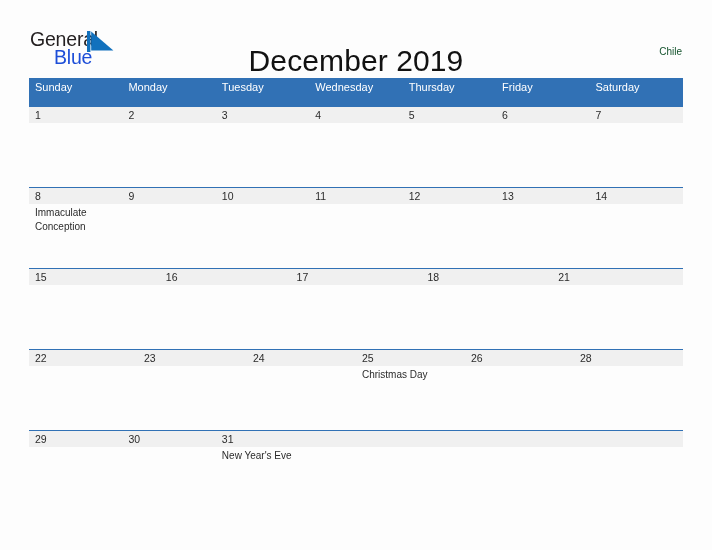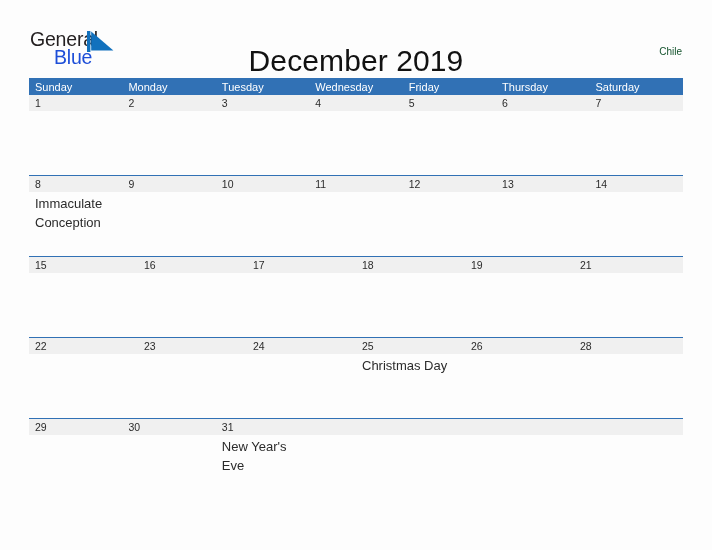--- a/index.html
+++ b/index.html
@@ -90,21 +90,21 @@
   .calendar {
     position: absolute;
     left: 29px;
     top: 78px;
     width: 654px;
   }
 
   .weekdays {
     display: flex;
     width: 654px;
-    height: 16px;
+    height: 28px;
     background: #3171b5;
   }
   .weekday {
     flex: 1 1 0;
     color: #ffffff;
     font-size: 11px;
     line-height: 18px;
     padding-left: 6px;
     font-family: "Liberation Sans", sans-serif;
     white-space: nowrap;
@@ -145,22 +145,22 @@
     z-index: 2;
     font-size: 10.5px;
     line-height: 16px;
     color: #2b2b2b;
     font-family: "Liberation Sans", sans-serif;
   }
   .day-event {
     position: relative;
     z-index: 2;
     margin-top: 2px;
-    font-size: 13px;
-    line-height: 19px;
+    font-size: 10px;
+    line-height: 14px;
     color: #2b2b2b;
     font-family: "Liberation Sans", sans-serif;
     max-width: 86px;
     word-wrap: break-word;
   }
   .day.empty .day-num { color: transparent; }
 </style>
 </head>
 <body>
 
@@ -183,22 +183,22 @@
     <div class="country">Chile</div>
   </div>
 
   <div class="calendar">
 
     <div class="weekdays">
       <div class="weekday">Sunday</div>
       <div class="weekday">Monday</div>
       <div class="weekday">Tuesday</div>
       <div class="weekday">Wednesday</div>
+      <div class="weekday">Thursday</div>
       <div class="weekday">Friday</div>
-      <div class="weekday">Thursday</div>
       <div class="weekday">Saturday</div>
     </div>
 
     <div class="week">
       <div class="week-band"></div>
       <div class="days">
         <div class="day">
           <div class="day-num">1</div>
           <div class="day-event"></div>
         </div>
@@ -276,24 +276,20 @@
         </div>
         <div class="day">
           <div class="day-num">17</div>
           <div class="day-event"></div>
         </div>
         <div class="day">
           <div class="day-num">18</div>
           <div class="day-event"></div>
         </div>
         <div class="day">
-          <div class="day-num">19</div>
-          <div class="day-event"></div>
-        </div>
-        <div class="day">
           <div class="day-num">21</div>
           <div class="day-event"></div>
         </div>
       </div>
     </div>
 
     <div class="week">
       <div class="week-band"></div>
       <div class="days">
         <div class="day">

